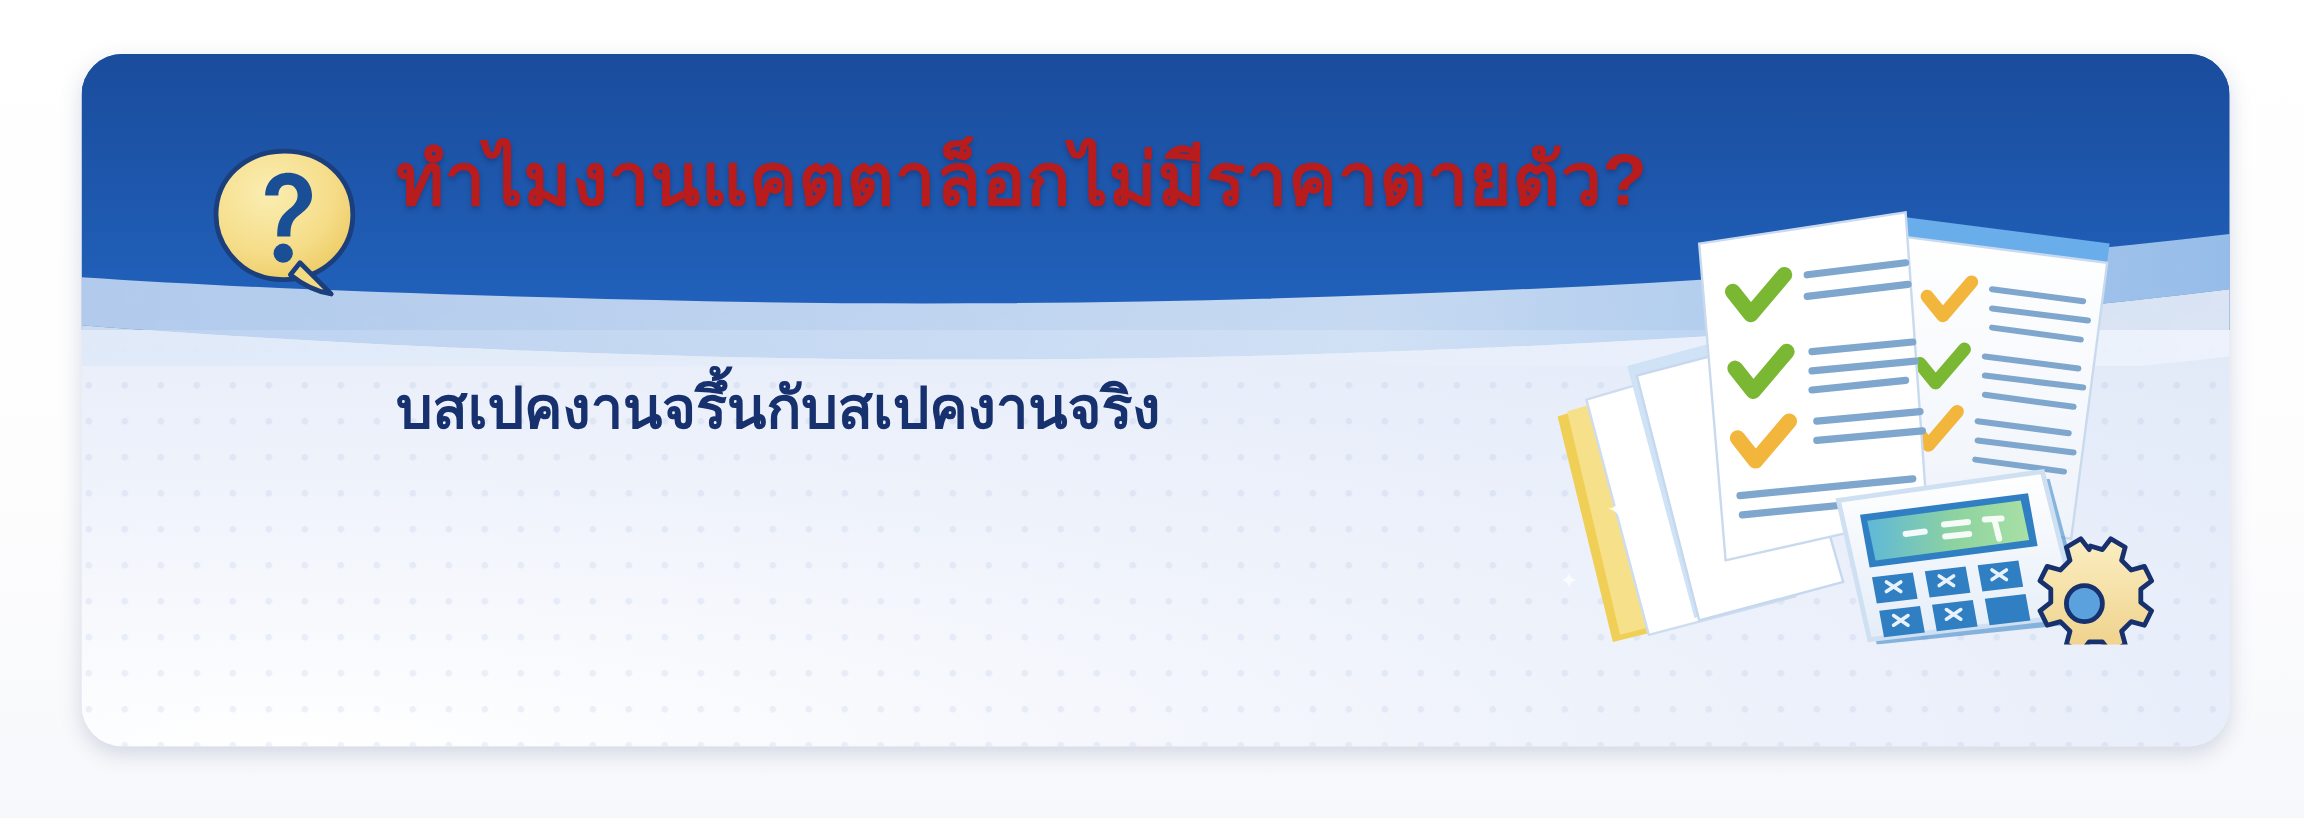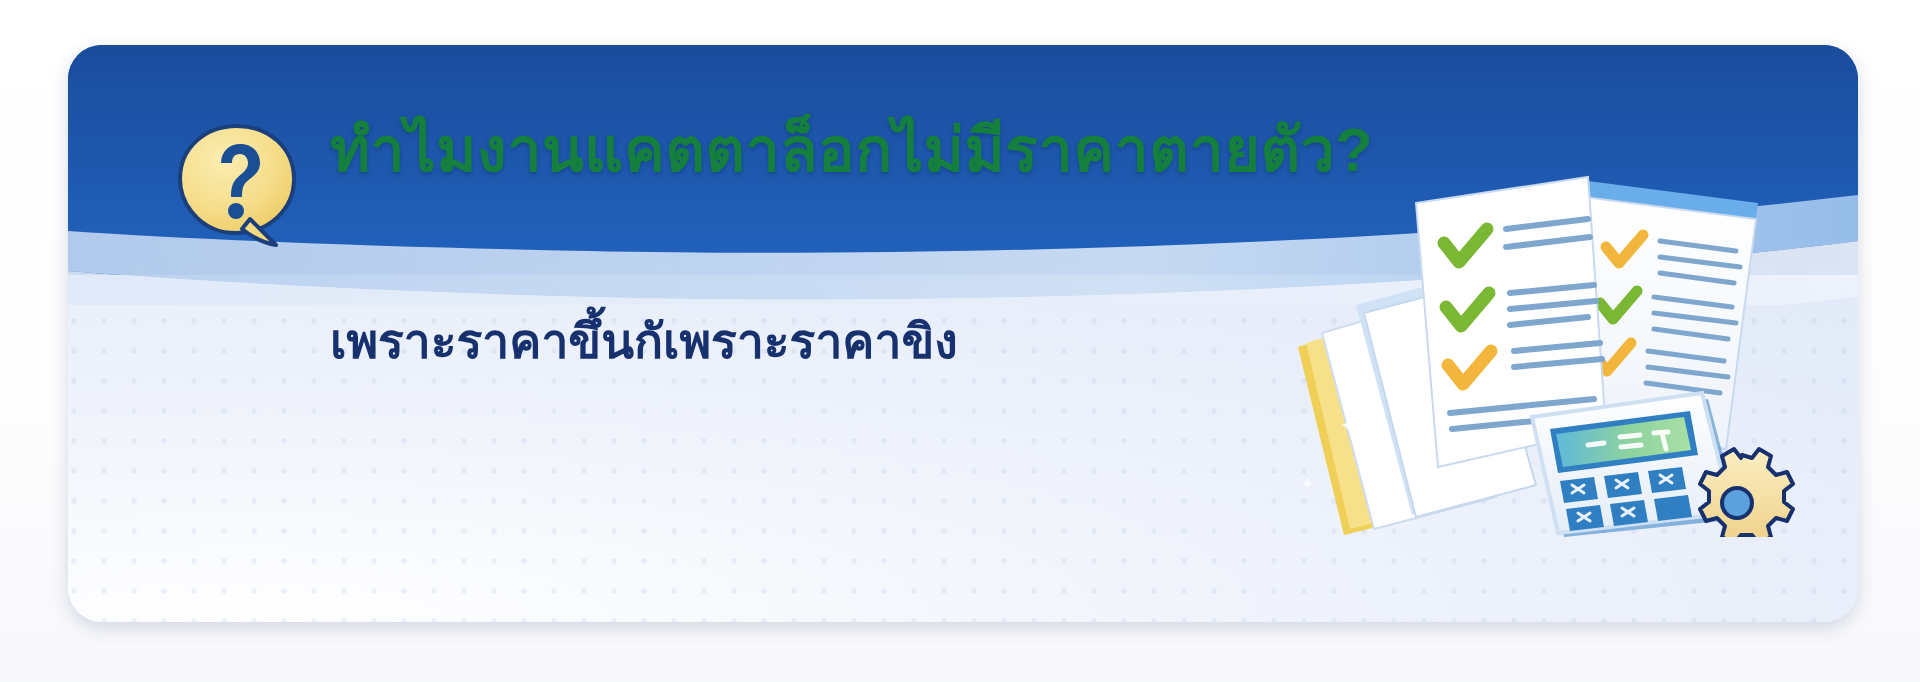--- a/index.html
+++ b/index.html
@@ -55,21 +55,21 @@
 
   
   .qbubble{
     position:absolute;left:108px;top:78px;width:128px;height:128px;
   }
   .qbubble svg{width:100%;height:100%;display:block;}
 
   
   .title{
     position:absolute;left:262px;top:72px;
-    font-size:61px;line-height:1.1;font-weight:700;color:#15803d;
+    font-size:61px;line-height:1.1;font-weight:700;color:#b91c1c;
     letter-spacing:.5px;white-space:nowrap;
     text-shadow:0 2px 4px rgba(10,35,85,.35);
   }
   .subtitle{
     position:absolute;left:262px;top:258px;
     font-size:48px;line-height:1.62;font-weight:700;color:#17306e;
     white-space:nowrap;
   }
   .subtitle .ln{display:block;}
 
@@ -132,21 +132,21 @@
         <path d="M118,56 C118,87 92,110 60,110 C52,110 45,109 38,106 C30,103 22,97 15,88 C8,79 4,68 4,56 C4,25 29,3 61,3 C93,3 118,25 118,56 Z" fill="url(#gBub)" stroke="#1b3f7d" stroke-width="4"></path>
         <path d="M74,96 C82,104 92,114 100,122 C88,120 76,114 66,106 Z" fill="#f3d97f" stroke="#1b3f7d" stroke-width="4" stroke-linejoin="round"></path>
         <path d="M45,40 C45,28 54,21 64,21 C76,21 84,29 84,40 C84,52 72,55 68,62 C66,66 66,70 66,74 L55,74 C55,66 56,60 61,55 C66,50 72,47 72,40 C72,35 69,31 64,31 C58,31 56,35 56,40 Z" fill="#1b4f95"></path>
         <circle cx="60" cy="88" r="8" fill="#1b4f95"></circle>
       </svg>
     </div>
 
     <div class="title">ทำไมงานแคตตาล็อกไม่มีราคาตายตัว?</div>
 
     <div class="subtitle">
-      <span class="ln">เพราะราคาขึ้นกัเพราะราคาขิง</span>
+      <span class="ln">บสเปคงานจรึ้นกับสเปคงานจริง</span>
     </div>
 
     <div class="art">
       <svg viewBox="0 0 560 400" xmlns="http://www.w3.org/2000/svg">
         <defs>
           <linearGradient id="pg" x1="0" y1="0" x2="0" y2="1">
             <stop offset="0%" stop-color="#ffffff"></stop>
             <stop offset="100%" stop-color="#eef3fa"></stop>
           </linearGradient>
           <linearGradient id="calcBody" x1="0" y1="0" x2="0" y2="1">

